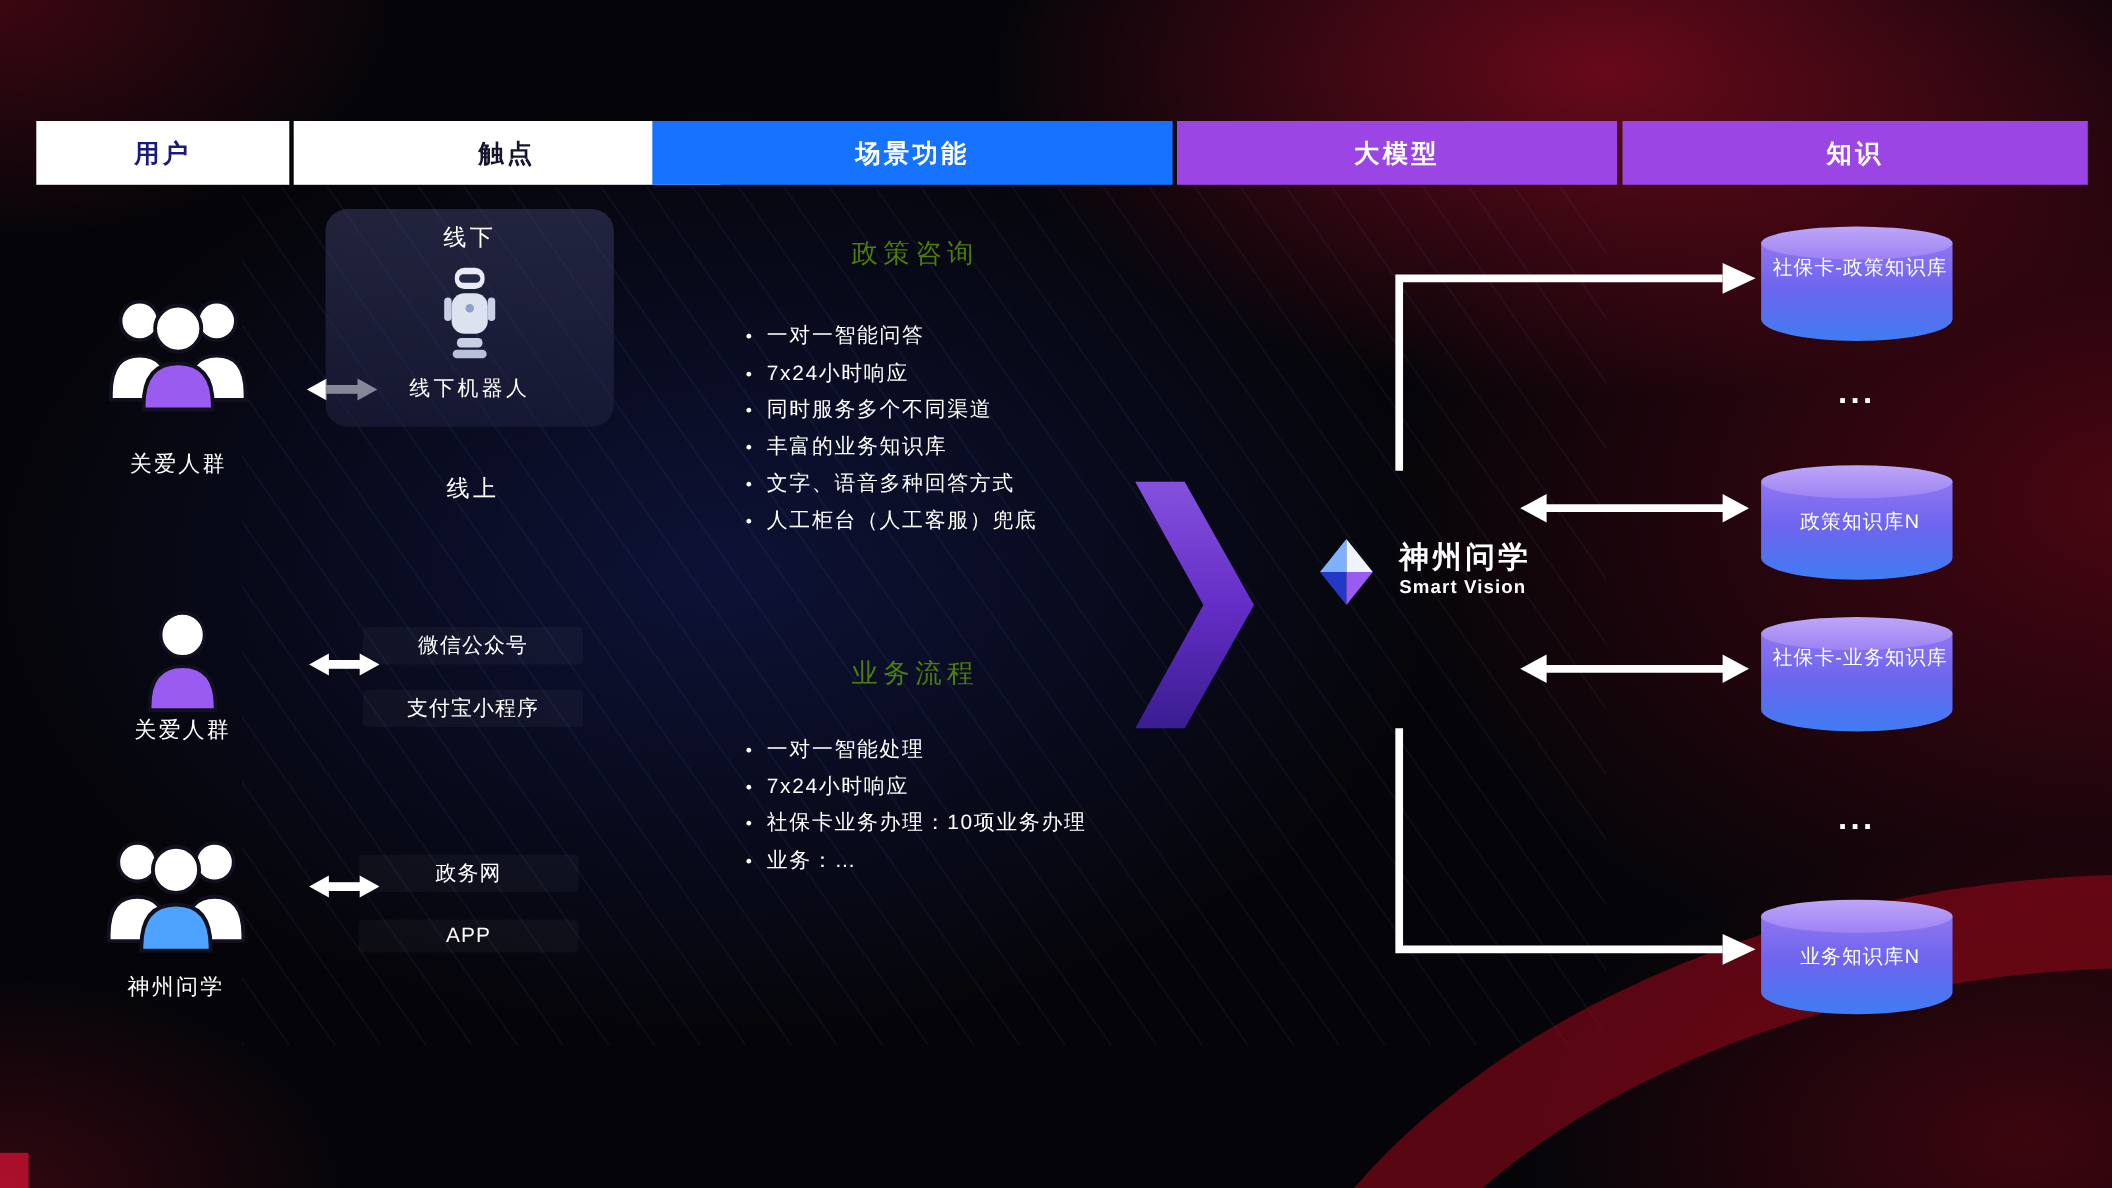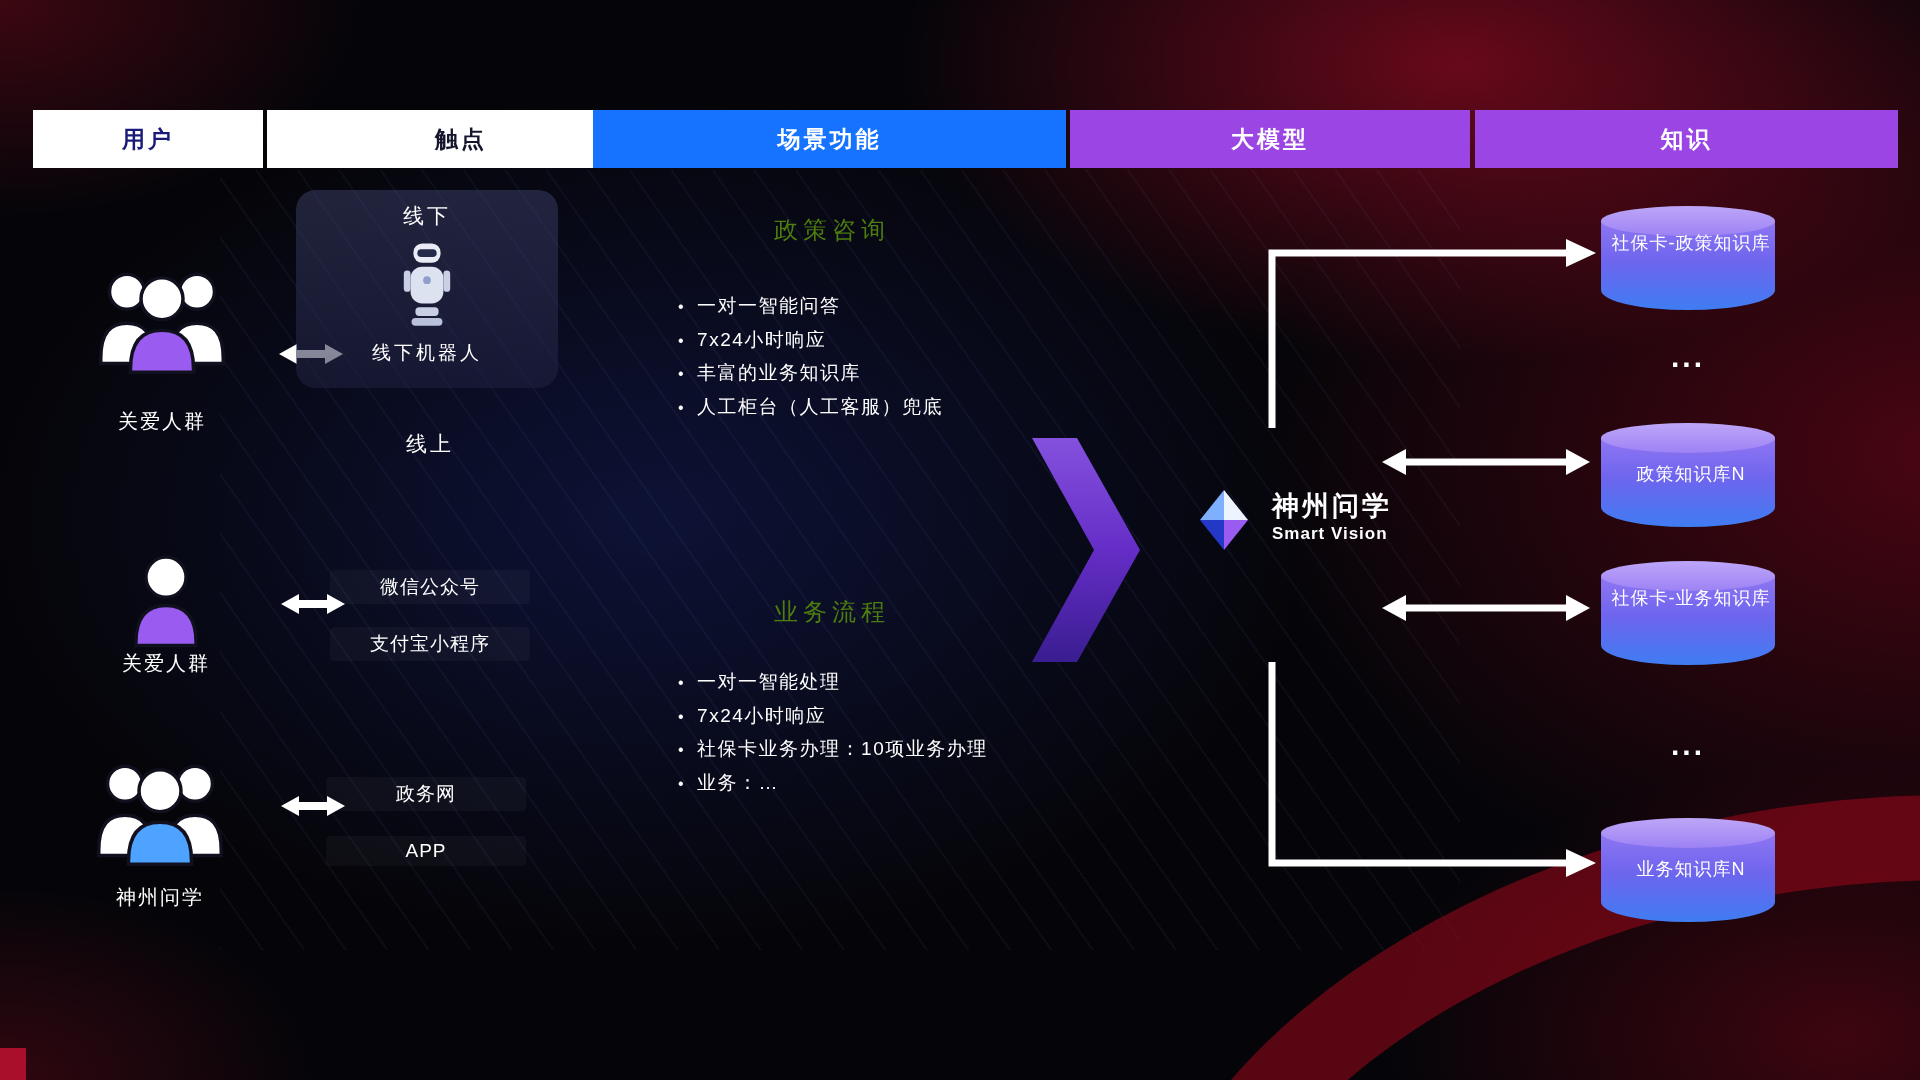--- a/index.html
+++ b/index.html
@@ -195,21 +195,23 @@
 
 <div class="abs channel" style="left:330px; top:570px;">微信公众号</div>
 <div class="abs channel" style="left:330px; top:627px;">支付宝小程序</div>
 <div class="abs channel" style="left:326px; top:777px;">政务网</div>
 <div class="abs channel" style="left:326px; top:836px;">APP</div>
 
 <div class="abs scene-title" style="left:672px; top:214px;">政策咨询</div>
 <ul class="abs scene-list" style="left:678px; top:290px;">
   <li>一对一智能问答</li>
   <li>7x24小时响应</li>
+  <li>同时服务多个不同渠道</li>
   <li>丰富的业务知识库</li>
+  <li>文字、语音多种回答方式</li>
   <li>人工柜台（人工客服）兜底</li>
 </ul>
 
 <div class="abs scene-title" style="left:672px; top:596px;">业务流程</div>
 <ul class="abs scene-list" style="left:678px; top:666px;">
   <li>一对一智能处理</li>
   <li>7x24小时响应</li>
   <li>社保卡业务办理：10项业务办理</li>
   <li>业务：…</li>
 </ul>

